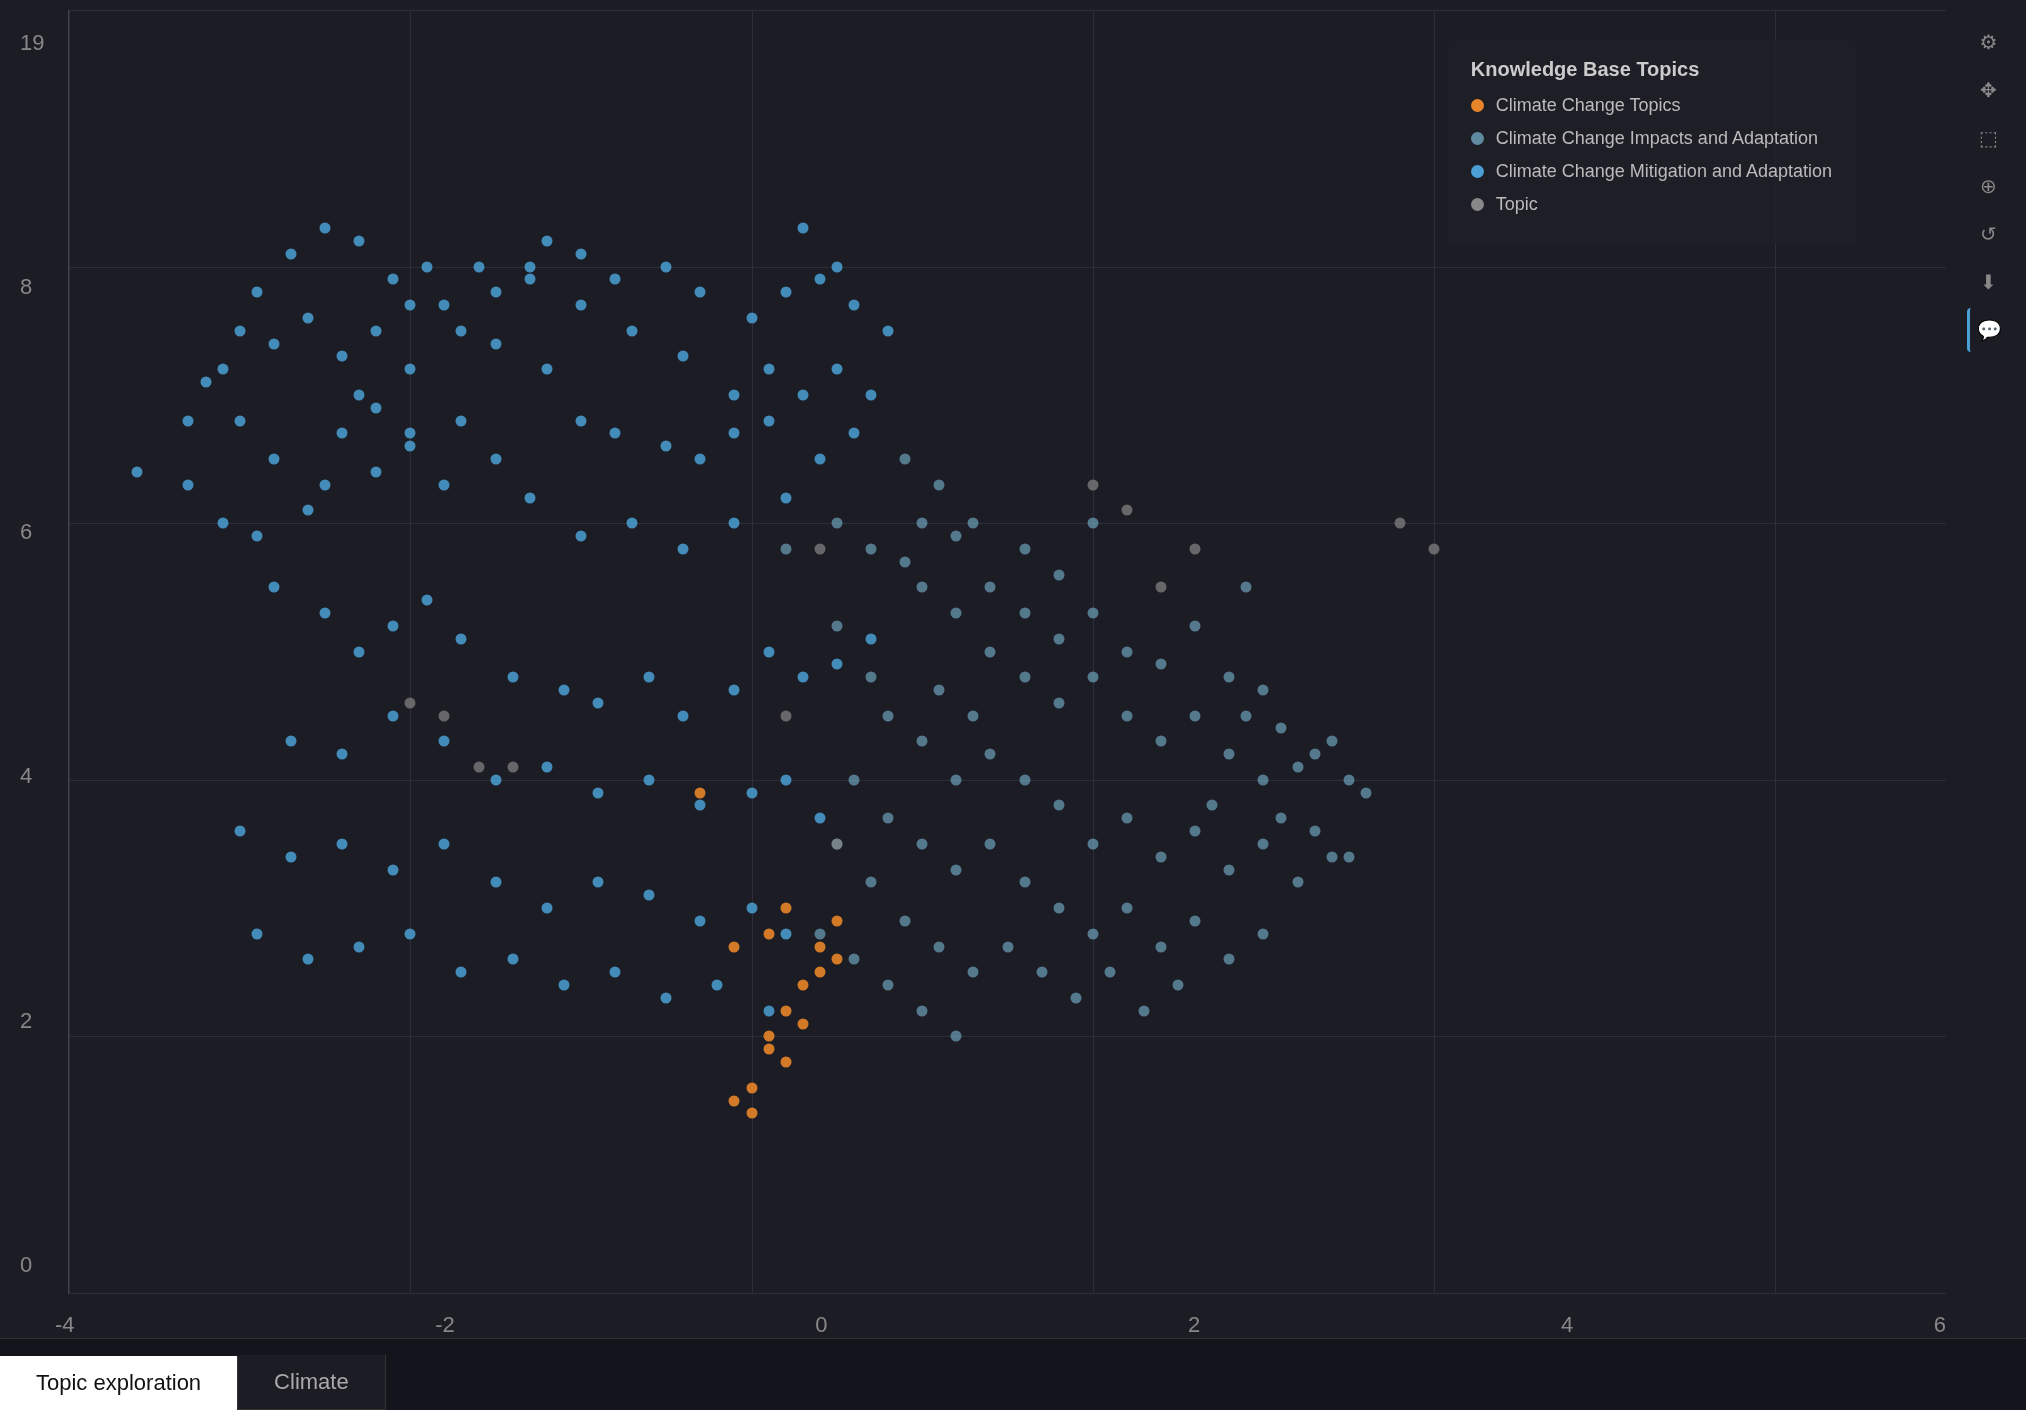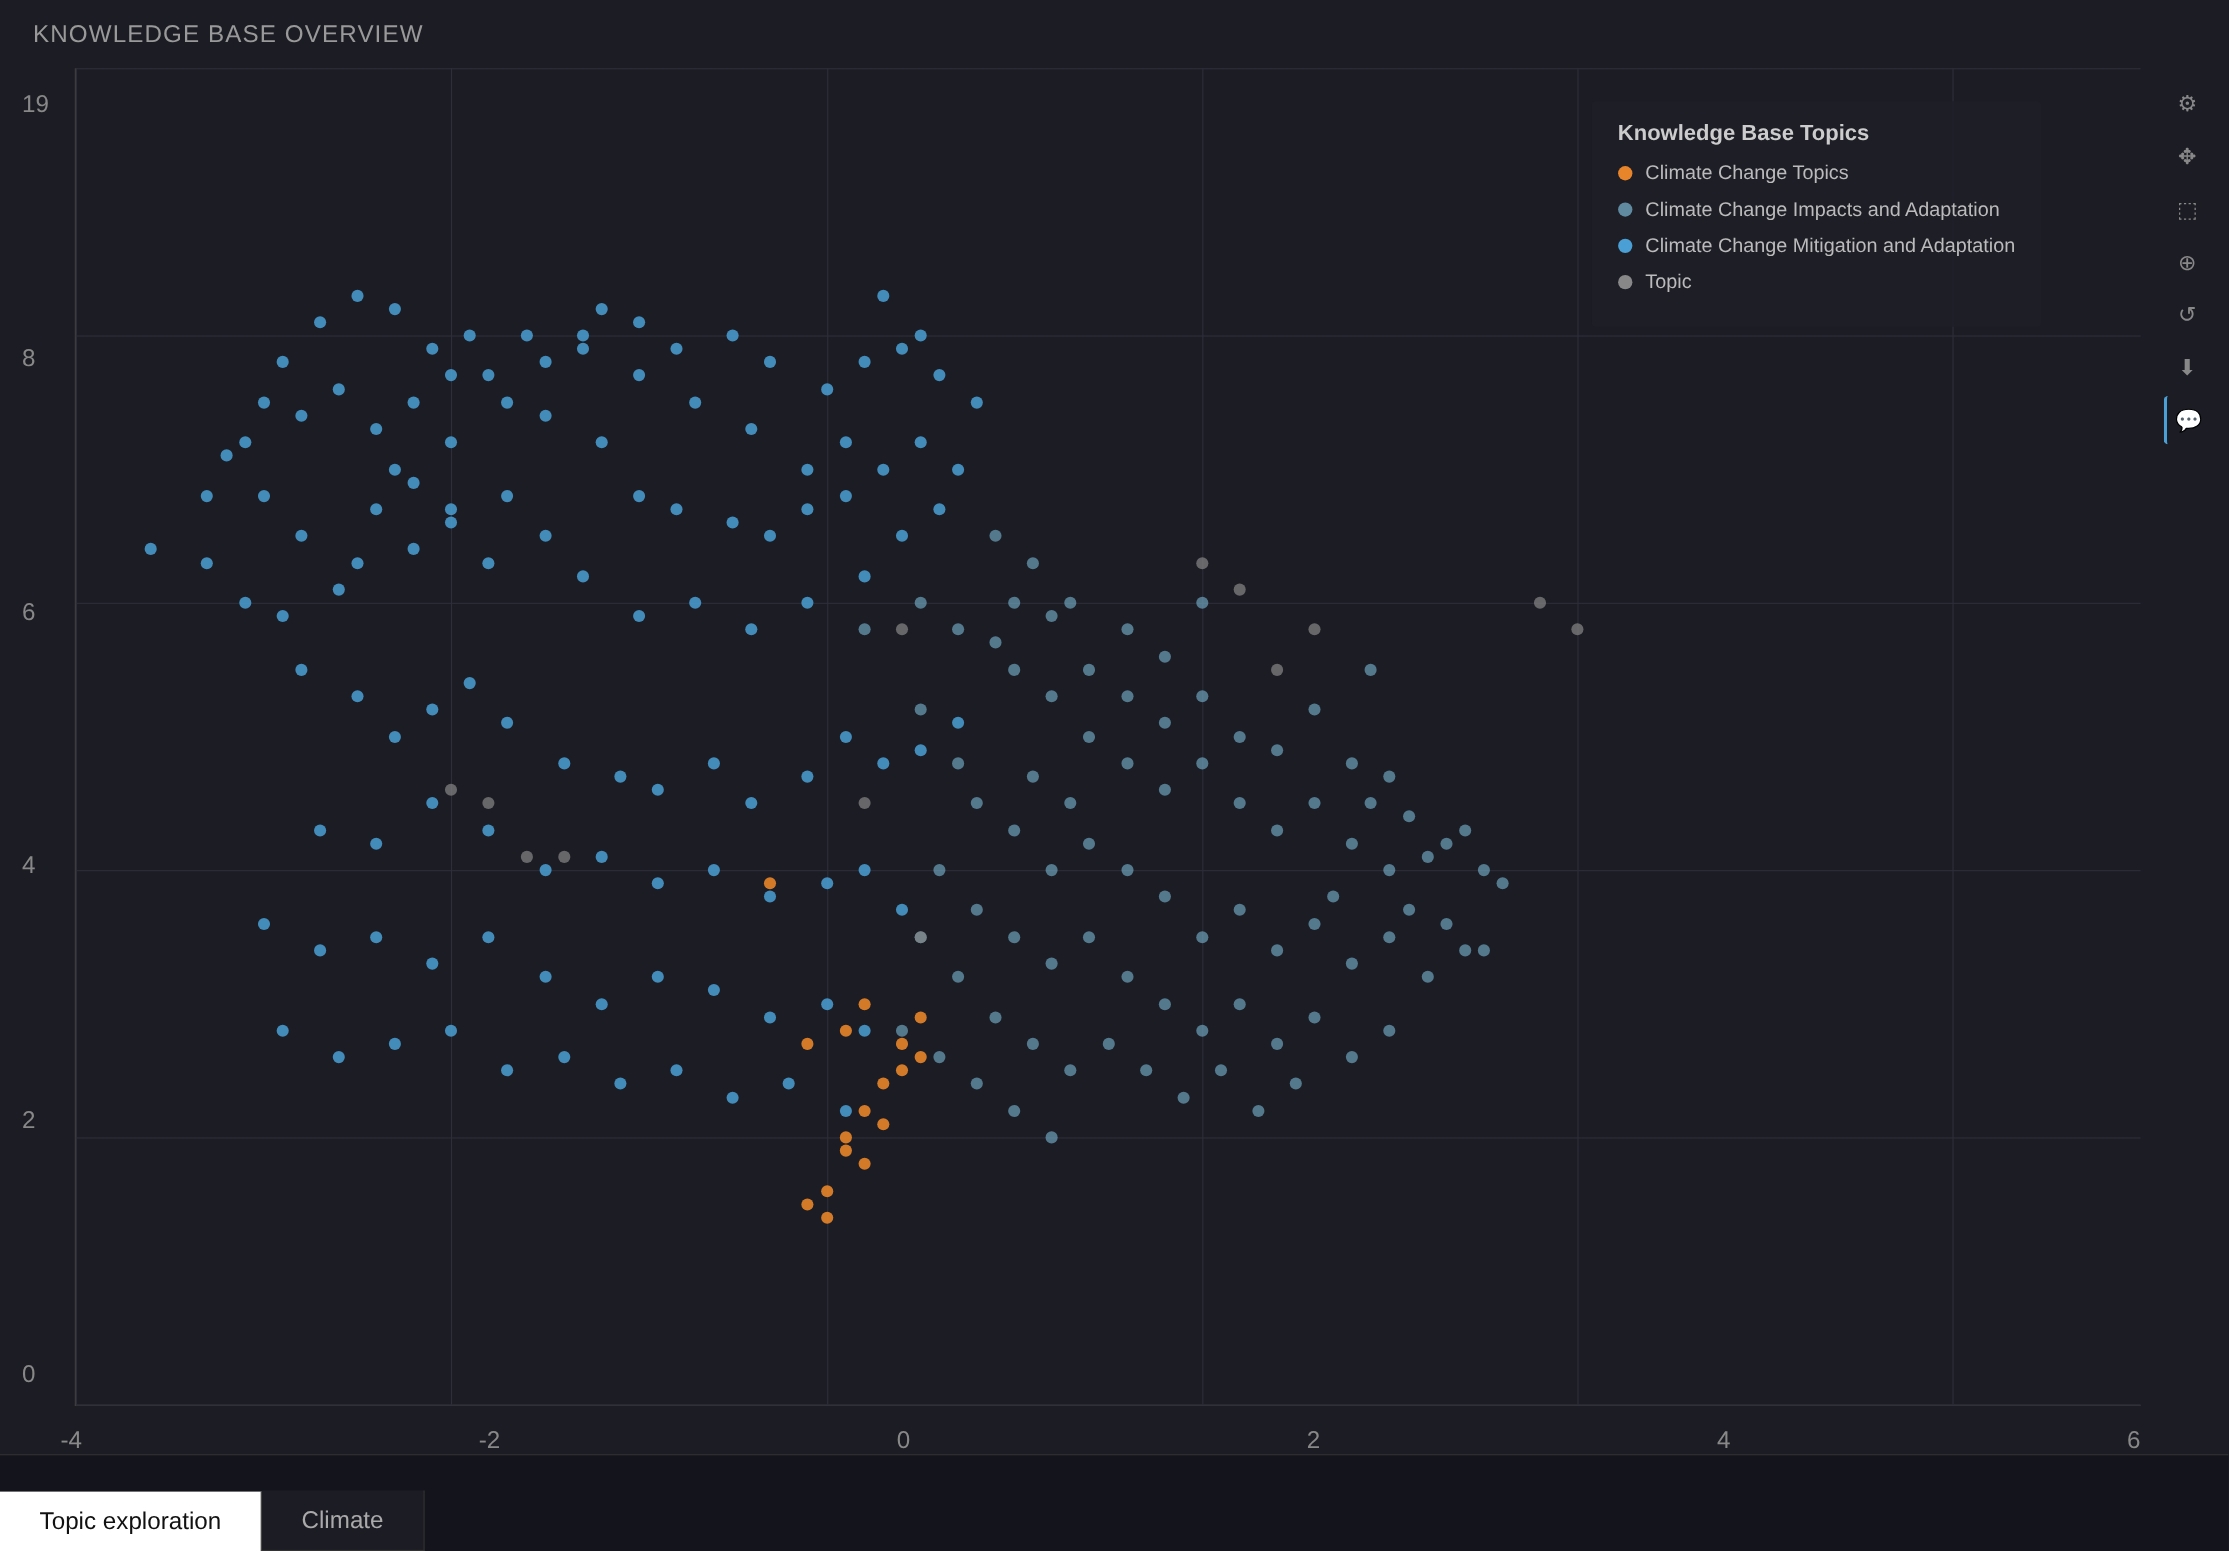--- a/index.html
+++ b/index.html
@@ -153,21 +153,21 @@
       color: #888;
       font-size: 20px;
       border-radius: 4px;
       cursor: pointer;
       background: transparent;
       border: none;
     }
     .toolbar-btn.active { border-left: 3px solid #4a9fd4; color: #4a9fd4; }
 
     .tab-bar {
-      height: 88px;
+      height: 72px;
       background: #14141c;
       display: flex;
       align-items: flex-end;
       border-top: 1px solid #333;
     }
 
     .tab {
       padding: 14px 36px;
       font-size: 22px;
       cursor: pointer;
@@ -185,21 +185,20 @@
     .tab.inactive {
       background: #1c1c24;
       color: #aaa;
       border-bottom: 1px solid #333;
     }
   </style>
 </head>
 <body>
 
 <div class="app-container">
-  <div class="title-bar">KNOWLEDGE BASE OVERVIEW</div>
 
   <div class="chart-area">
 
     <div class="y-axis-labels">
       <span>0</span>
       <span>2</span>
       <span>4</span>
       <span>6</span>
       <span>8</span>
       <span>19</span>

